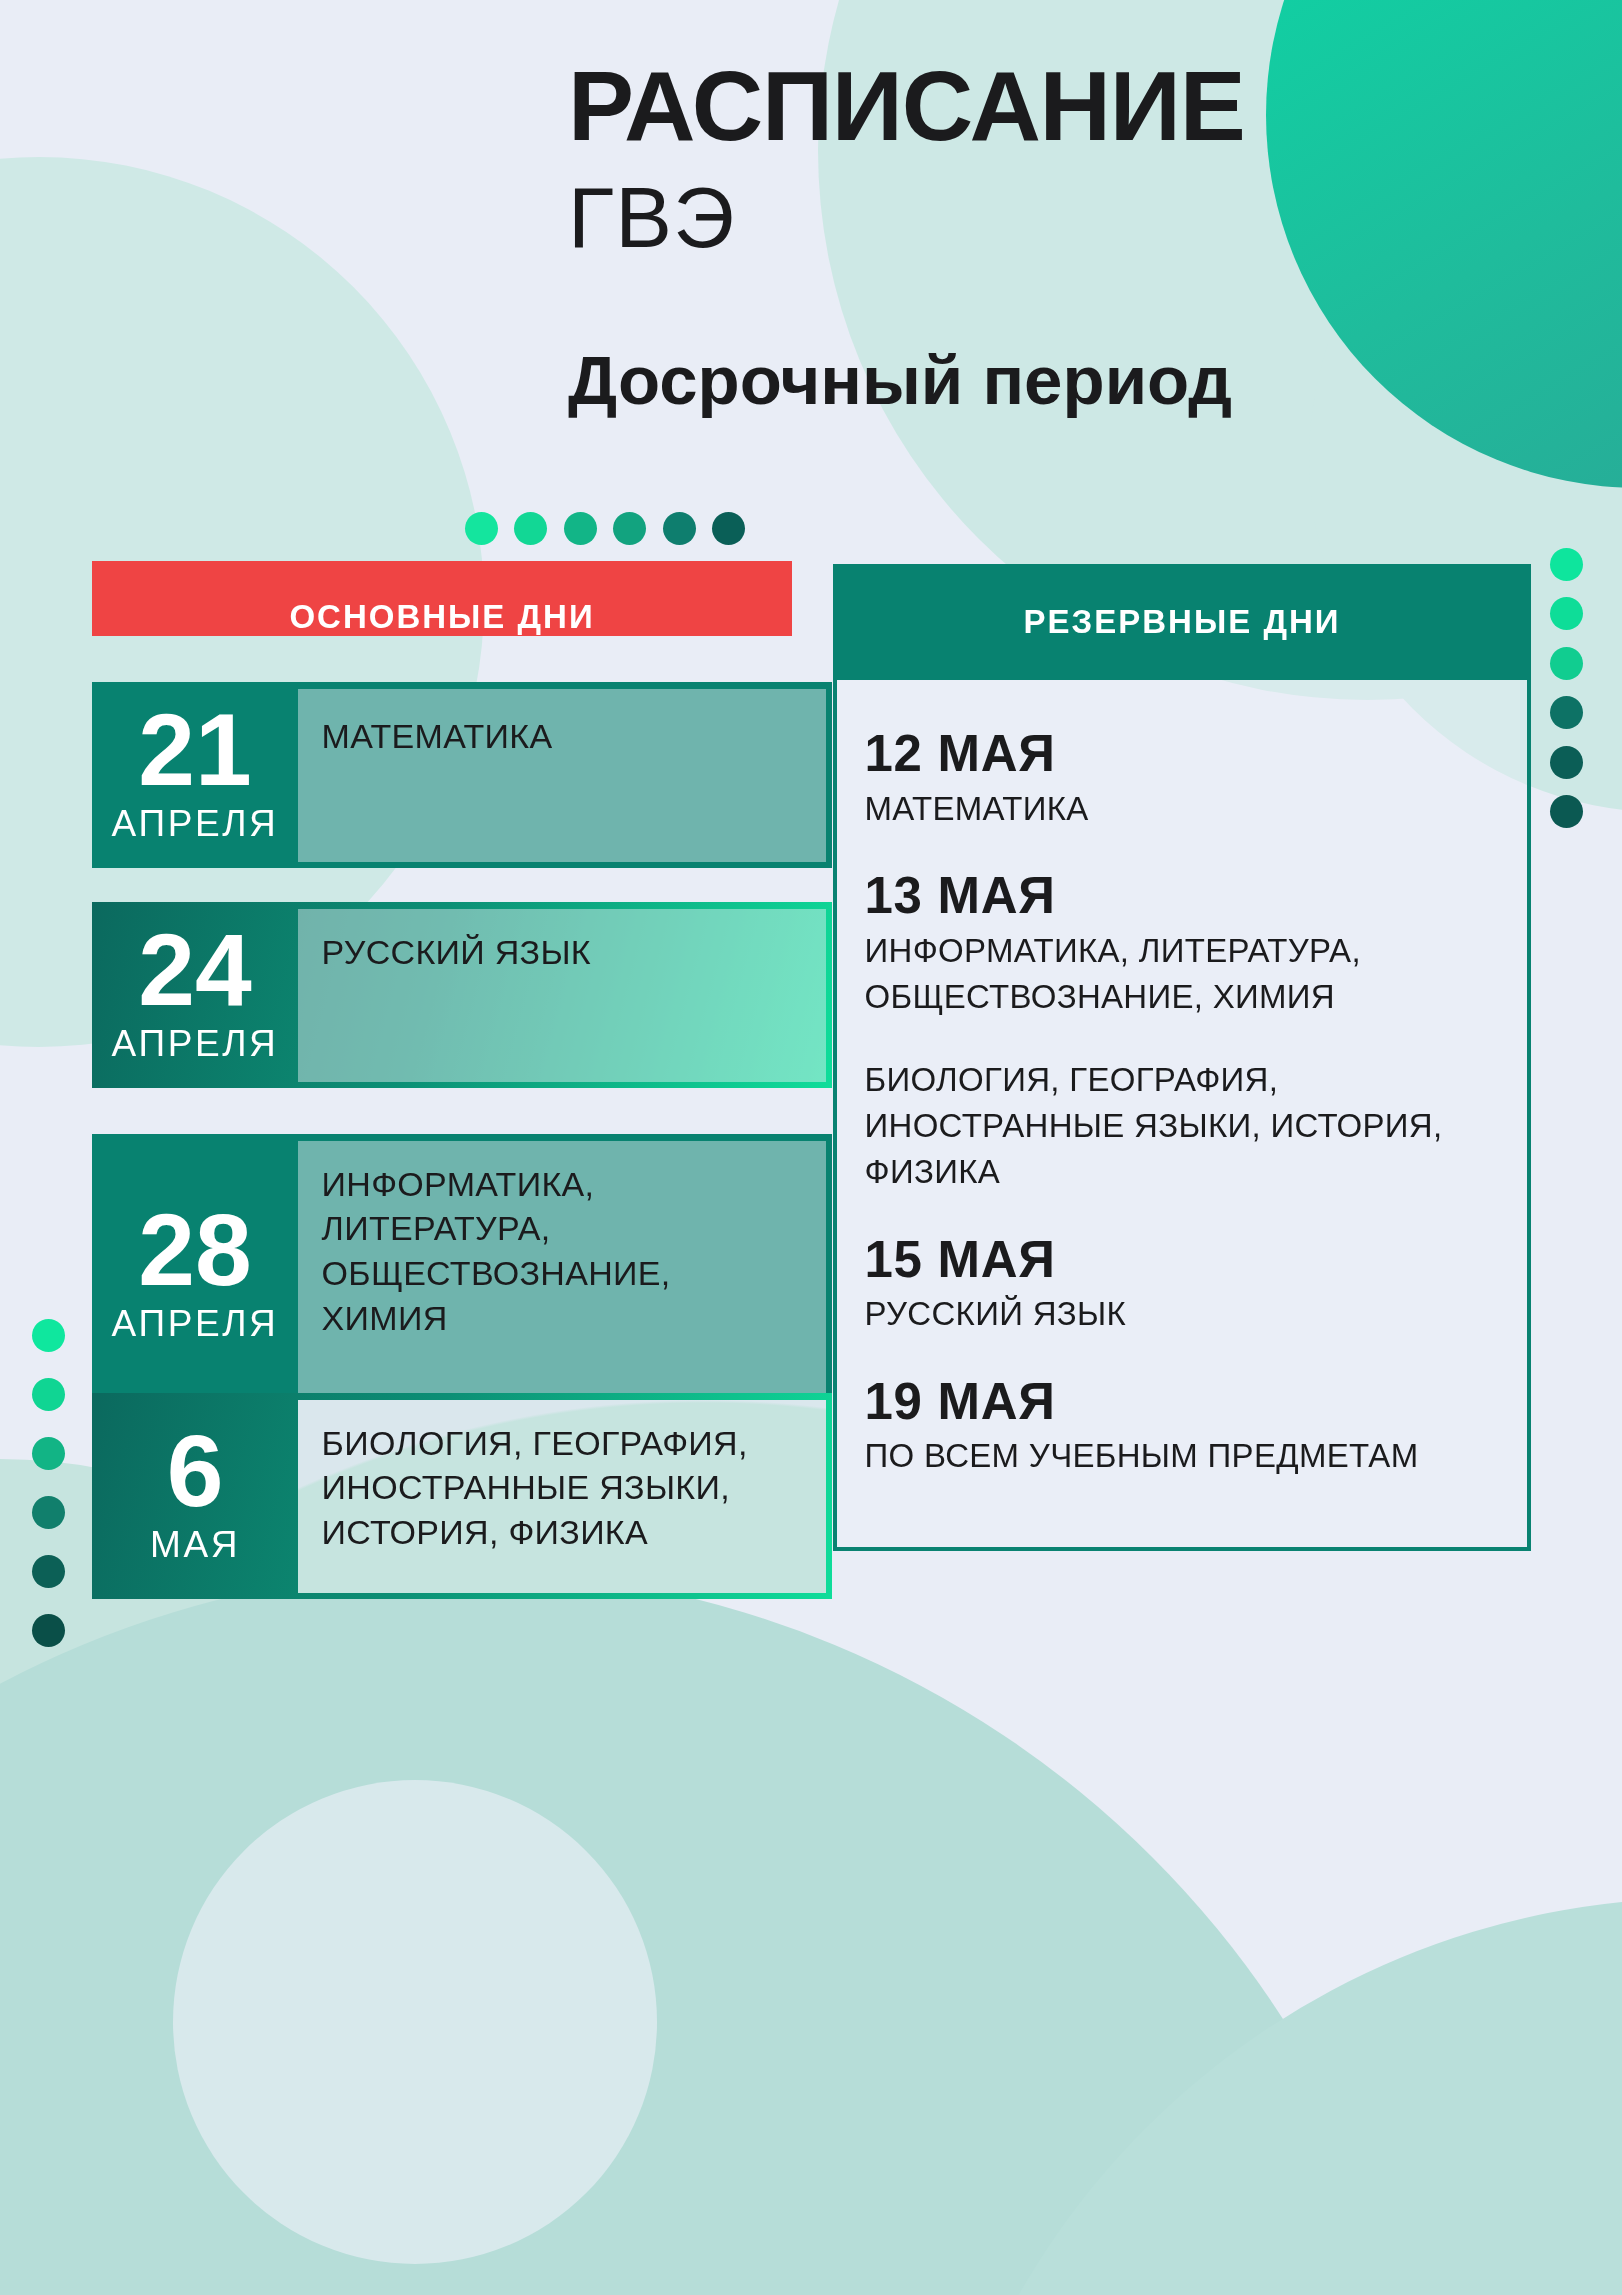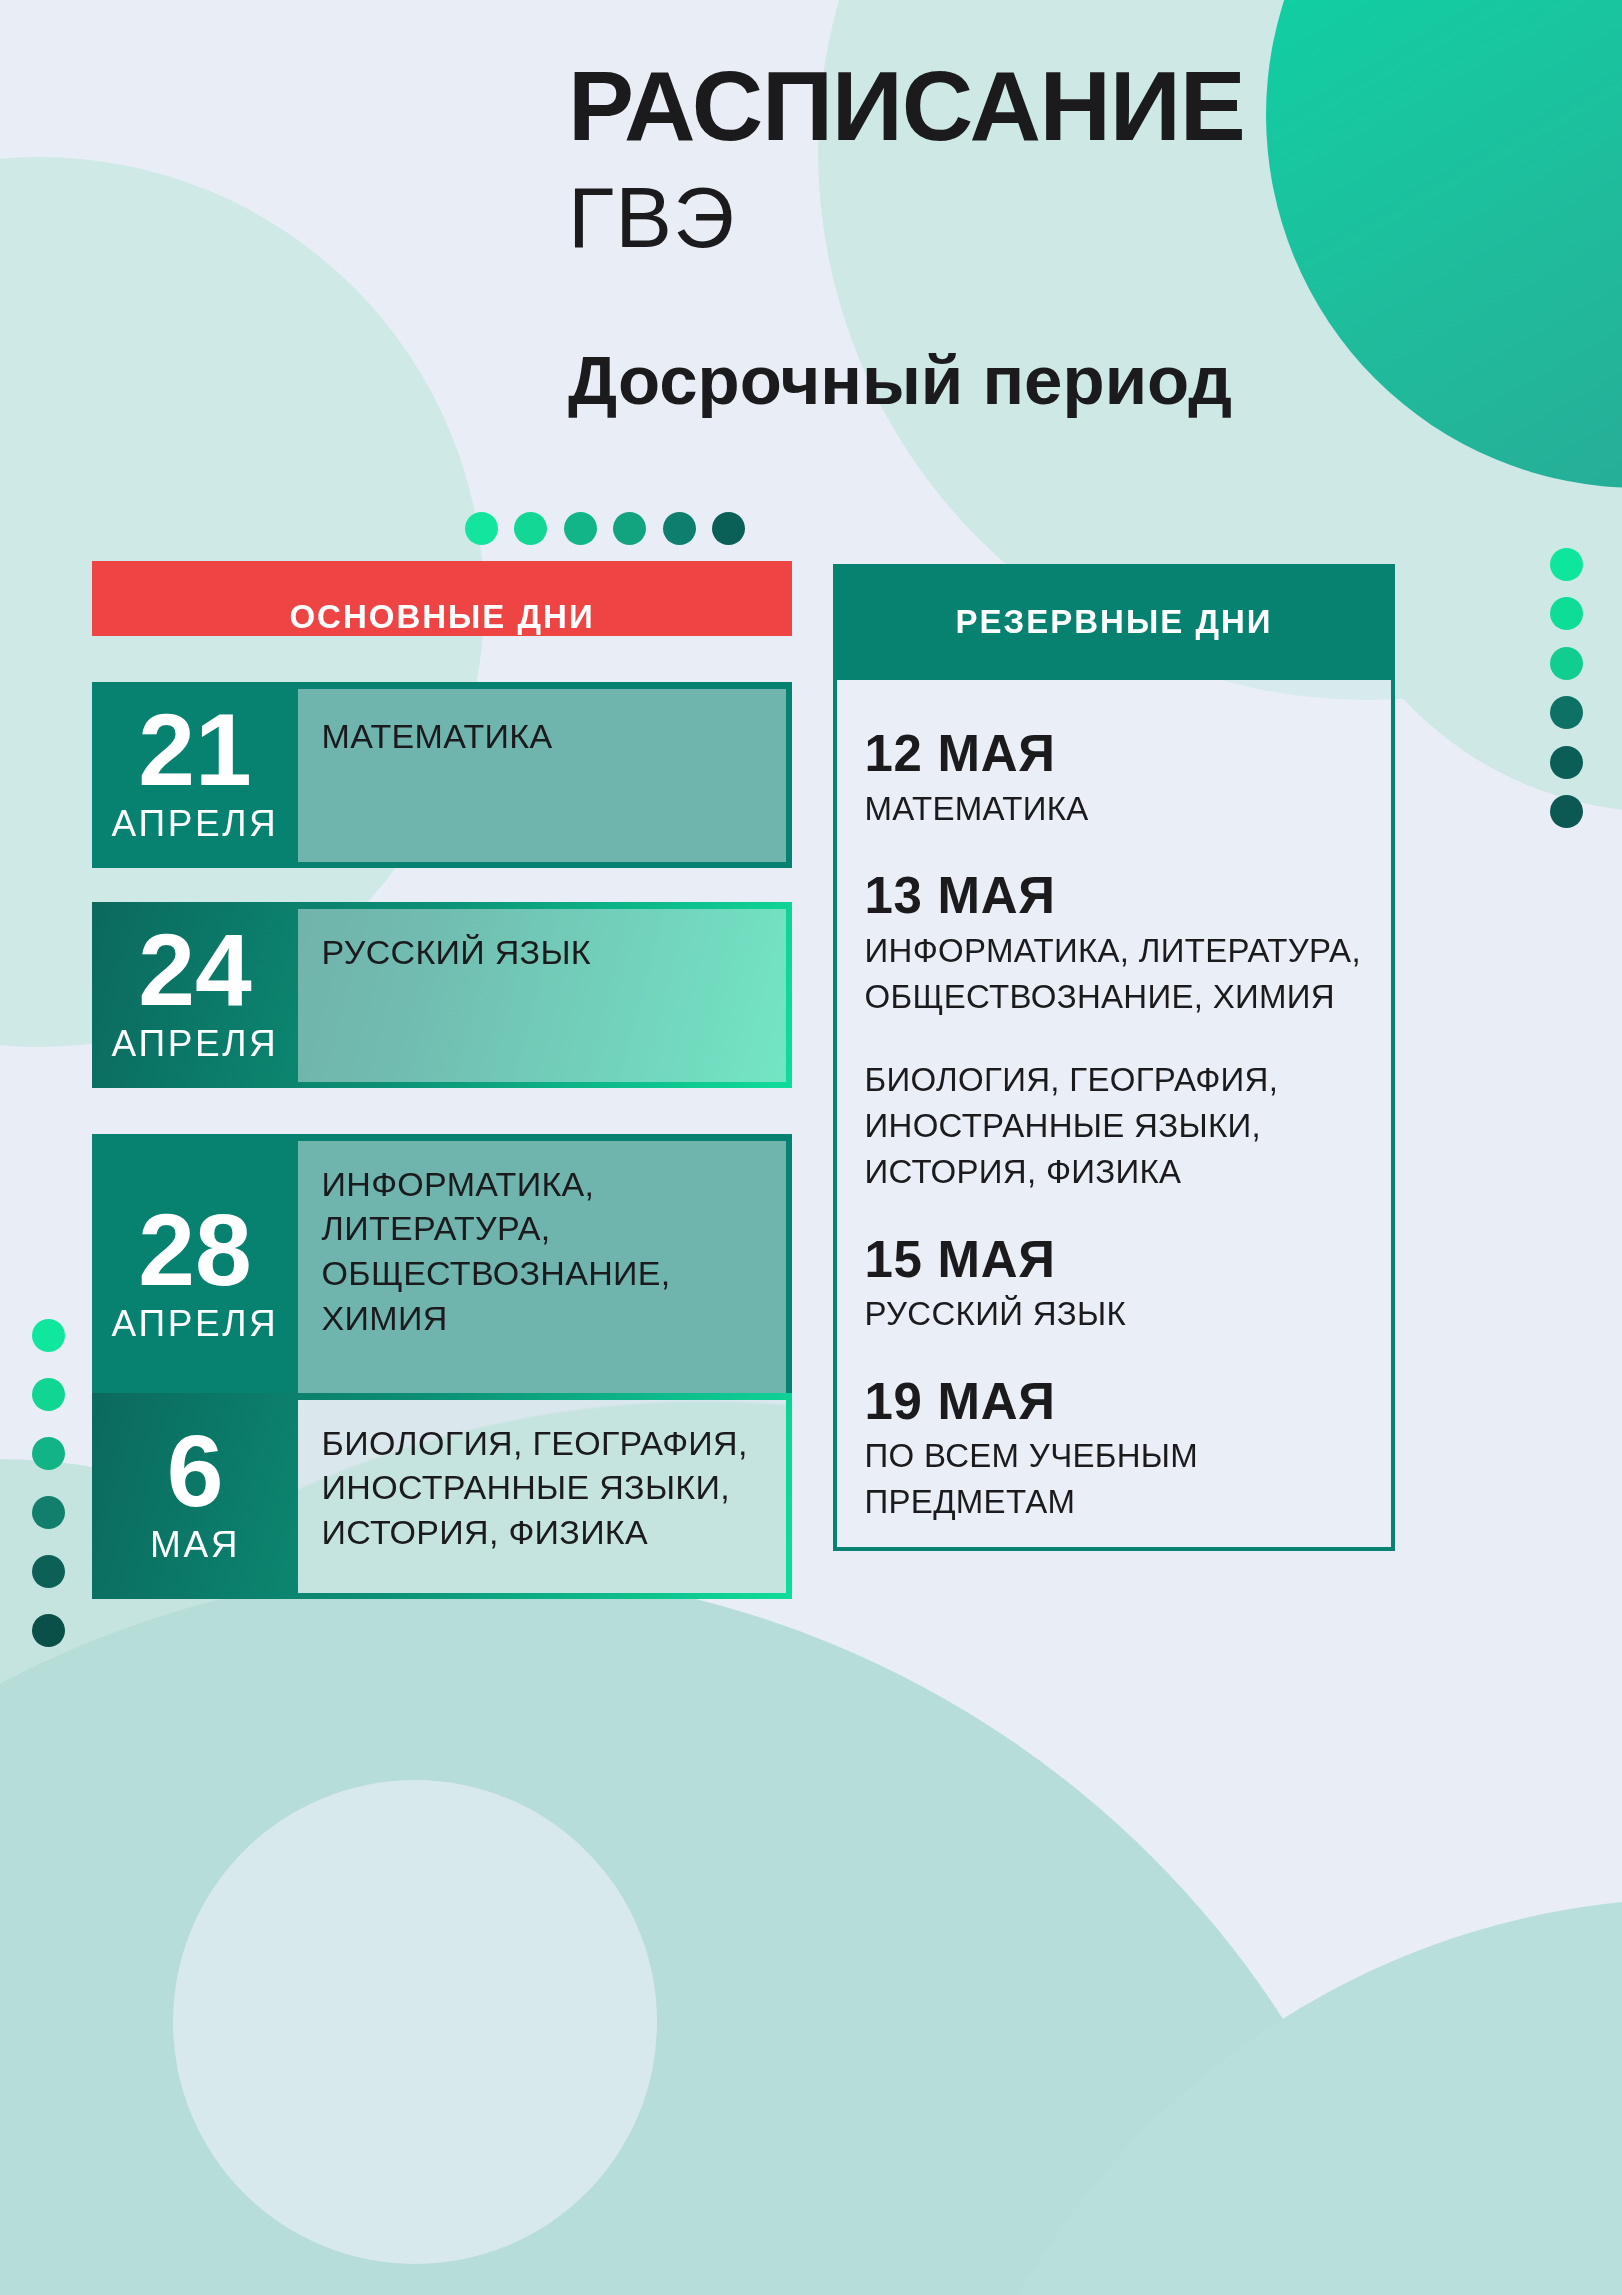--- a/index.html
+++ b/index.html
@@ -38,42 +38,42 @@
   .dots .dot{width:33px;height:33px;border-radius:50%;display:block;flex:0 0 auto;}
   .dots-top{left:465px;top:512px;flex-direction:row;gap:16.4px;}
   .dots-right{left:1550px;top:548px;flex-direction:column;gap:16.4px;}
   .dots-left{left:32px;top:1319px;flex-direction:column;gap:26px;}
 
   
   .band-main{position:absolute;left:92px;top:561px;width:700px;height:75px;
              background:#ef4444;display:flex;align-items:flex-end;justify-content:center;}
   .band-text{color:#ffffff;font-size:33px;font-weight:700;letter-spacing:2px;}
 
-  .card{position:absolute;left:92px;width:700px;}
+  .card{position:absolute;left:92px;width:700px;padding-left:40px;}
   .card-solid{background:#088270;}
   .card-grad{background:linear-gradient(105deg,#0b695e 0%,#0c8f75 45%,#0fdd9a 100%);}
   .card-1{top:682px;height:186px;}
   .card-2{top:902px;height:186px;}
   .card-3{top:1134px;height:282px;}
   .card-4{top:1393px;height:206px;}
 
   .card-date{position:absolute;left:0;top:0;width:206px;height:100%;
              display:flex;flex-direction:column;align-items:center;justify-content:center;
              color:#fff;}
   .day-num{font-size:102px;font-weight:700;line-height:0.9;}
   .day-month{font-size:37px;font-weight:400;letter-spacing:2.6px;margin-top:6.5px;}
 
   .card-panel{position:absolute;left:206px;top:6.5px;right:6.5px;bottom:6.5px;
               background:rgba(237,241,249,0.45);padding:21px 23.6px;box-sizing:border-box;}
   .panel-teal{background:radial-gradient(circle 982px at 406px 982px,#c6e4df 99.7%,#dae7ed 100%);}
   .subjects{font-size:34px;line-height:1.32;letter-spacing:0.3px;color:#1b1b1d;}
   .card-1 .card-panel{padding-top:25px;}
 
   
-  .reserve{position:absolute;left:833px;top:564px;width:562px;height:987px;}
+  .reserve{position:absolute;left:833px;top:564px;width:698px;height:987px;}
   .reserve-band{position:absolute;left:0;top:0;right:0;height:116px;background:#088270;
                 display:flex;align-items:center;justify-content:center;}
   .reserve-body{position:absolute;left:0;right:0;top:116px;bottom:0;
                 border:4.6px solid #098271;border-top:none;
                 background:rgba(237,241,249,0.35);box-sizing:border-box;
                 padding:47px 27.5px 0 27.5px;}
   .r-item{margin-bottom:37px;}
   .r-date{font-size:51px;font-weight:700;letter-spacing:0.7px;line-height:1.05;color:#1b1b1d;}
   .r-subjects{font-size:33px;line-height:1.4;letter-spacing:0.3px;margin-top:5.2px;color:#1b1b1d;}
 </style>

